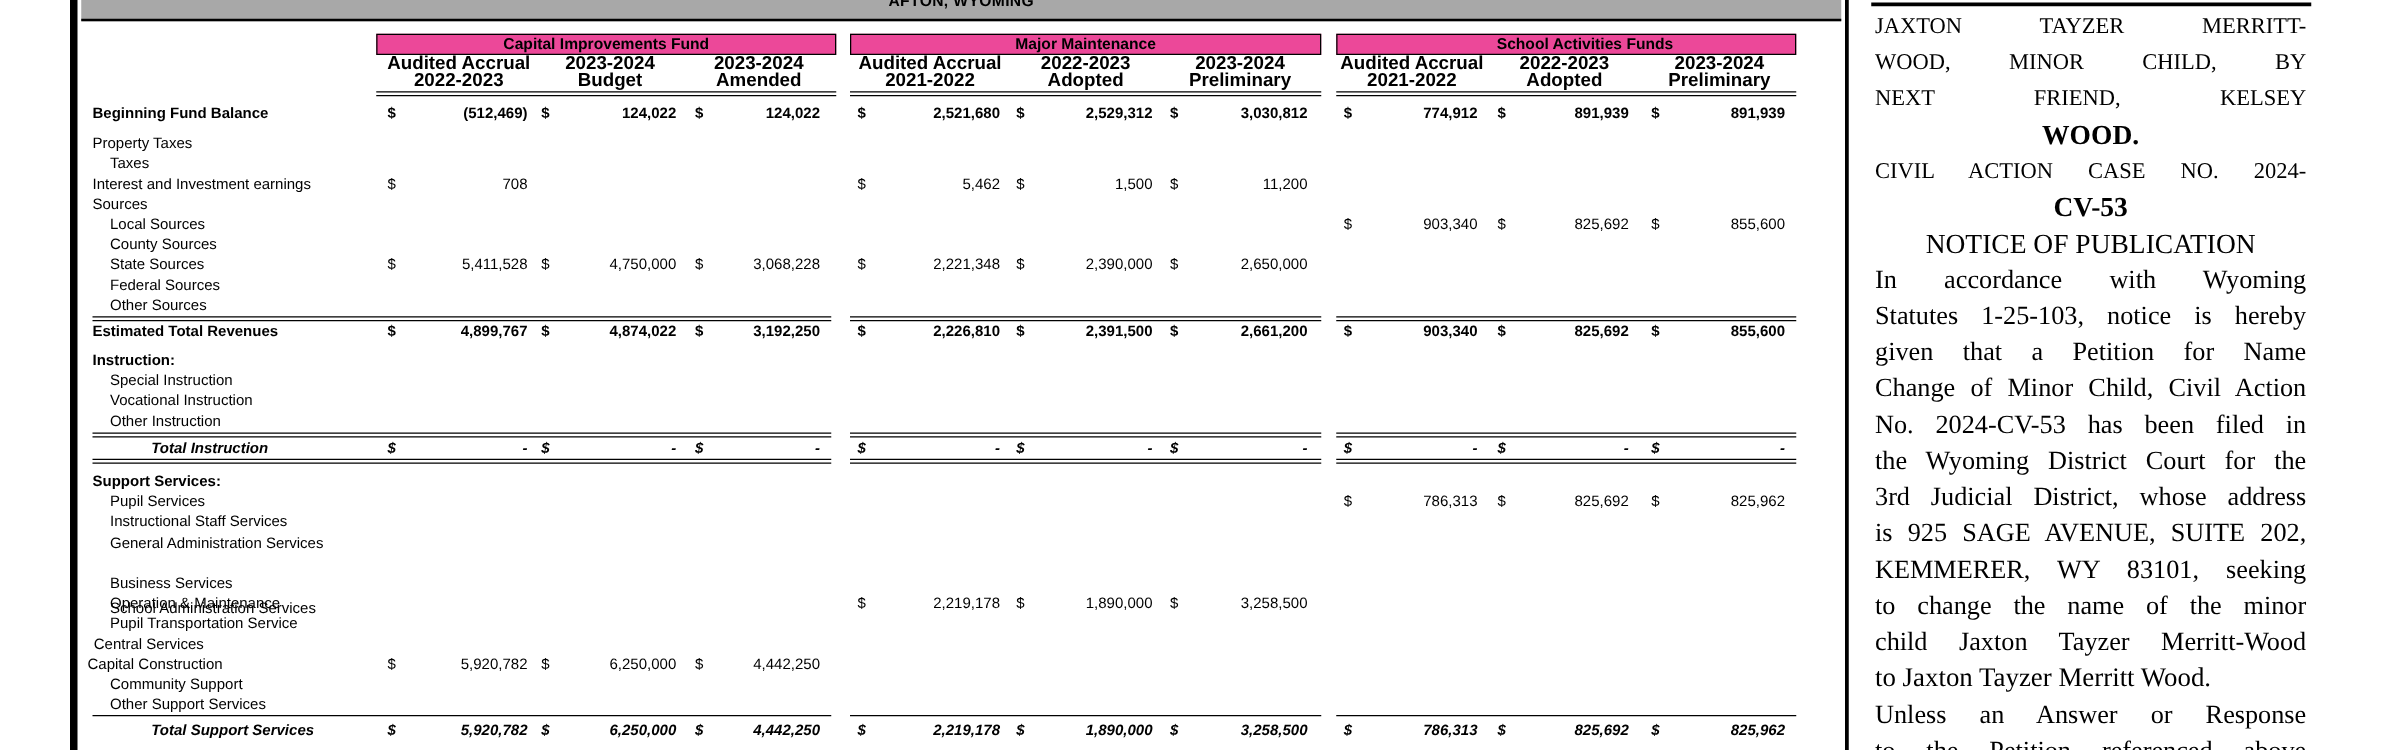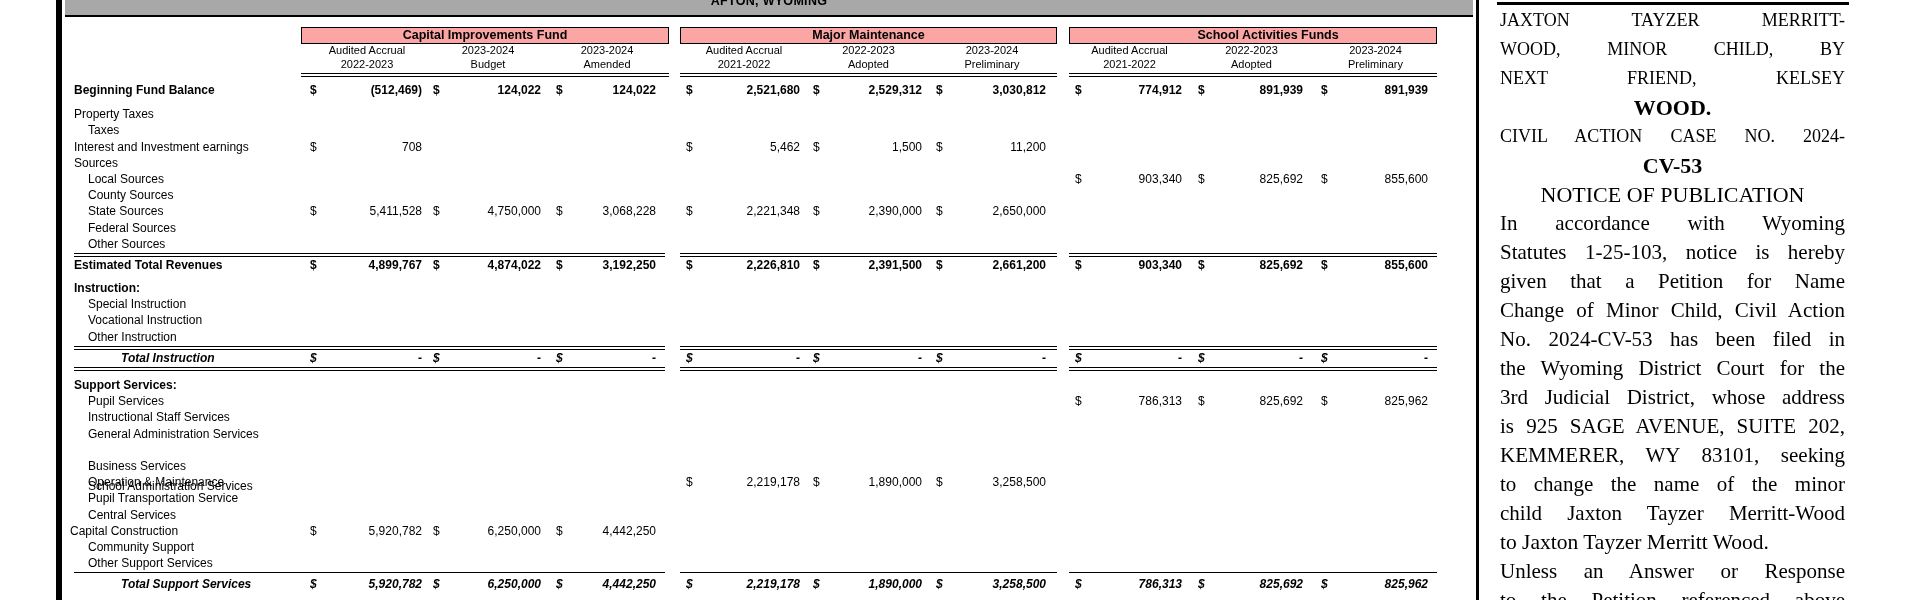--- a/index.html
+++ b/index.html
@@ -5,24 +5,24 @@
   html,body{margin:0;padding:0;background:#fff;}
   #stage{position:relative;width:1920px;height:600px;background:#fff;overflow:hidden;
          font-family:"Liberation Sans",sans-serif;color:#000;}
   
   .vline{position:absolute;top:0;height:600px;background:#000;}
   #tbl-left-border{left:56px;width:6px;}
   #tbl-right-border{left:1476px;width:3px;}
   #district-bar{position:absolute;left:65px;top:0;width:1408px;height:15px;background:#a8a8a8;
                 border-bottom:2px solid #000;overflow:hidden;text-align:center;}
   #district-bar span{display:block;margin-top:-6px;font-size:12.5px;font-weight:700;letter-spacing:.3px;}
-  .band{position:absolute;top:27px;height:17px;background:#fca5a5;border:1px solid #000;
+  .band{position:absolute;top:27px;height:17px;background:#ec4899;border:1px solid #000;
         box-sizing:border-box;text-align:center;font-weight:700;font-size:12.5px;line-height:15px;}
-  .hcell{position:absolute;top:44px;height:28px;text-align:center;font-weight:400;
-         font-size:11px;line-height:13.5px;}
+  .hcell{position:absolute;top:44px;height:28px;text-align:center;font-weight:700;
+         font-size:15px;line-height:13.5px;}
   .hrule{position:absolute;top:73px;height:2px;border-top:1.5px solid #000;border-bottom:1.5px solid #000;}
   #rows{position:absolute;left:63px;top:82px;width:1413px;}
   .trow{position:relative;height:16.2px;font-size:12px;line-height:16.2px;white-space:nowrap;}
   .trow .lbl{display:inline-block;}
   .r-bold{font-weight:700;}
   .r-total{font-weight:700;font-style:italic;}
   .cell{position:absolute;top:0;height:16.2px;display:flex;justify-content:space-between;
         padding-right:2px;box-sizing:border-box;}
   .rule-d{height:2px;border-top:1.5px solid #000;border-bottom:1.5px solid #000;}
   .rule-s{height:1px;border-top:1.5px solid #000;}
@@ -269,21 +269,21 @@
           <span>$</span>
           <span class="amt">2,219,178</span>
         </div><div class="cell" style="left: 750px; width: 111px;">
           <span>$</span>
           <span class="amt">1,890,000</span>
         </div><div class="cell" style="left: 873px; width: 112px;">
           <span>$</span>
           <span class="amt">3,258,500</span>
         </div></div>
       <div class="trow r-plain"><span class="lbl" style="padding-left: 25px;">Pupil Transportation Service</span></div>
-      <div class="trow r-plain"><span class="lbl" style="padding-left: 25px;">Central Services</span></div>
+      <div class="trow r-plain"><span class="lbl" style="padding-left: 12px;">Central Services</span></div>
       <div class="trow r-plain"><span class="lbl" style="padding-left: 7px;">Capital Construction</span><div class="cell" style="left: 247px; width: 114px;">
           <span>$</span>
           <span class="amt">5,920,782</span>
         </div><div class="cell" style="left: 370px; width: 110px;">
           <span>$</span>
           <span class="amt">6,250,000</span>
         </div><div class="cell" style="left: 493px; width: 102px;">
           <span>$</span>
           <span class="amt">4,442,250</span>
         </div></div>

